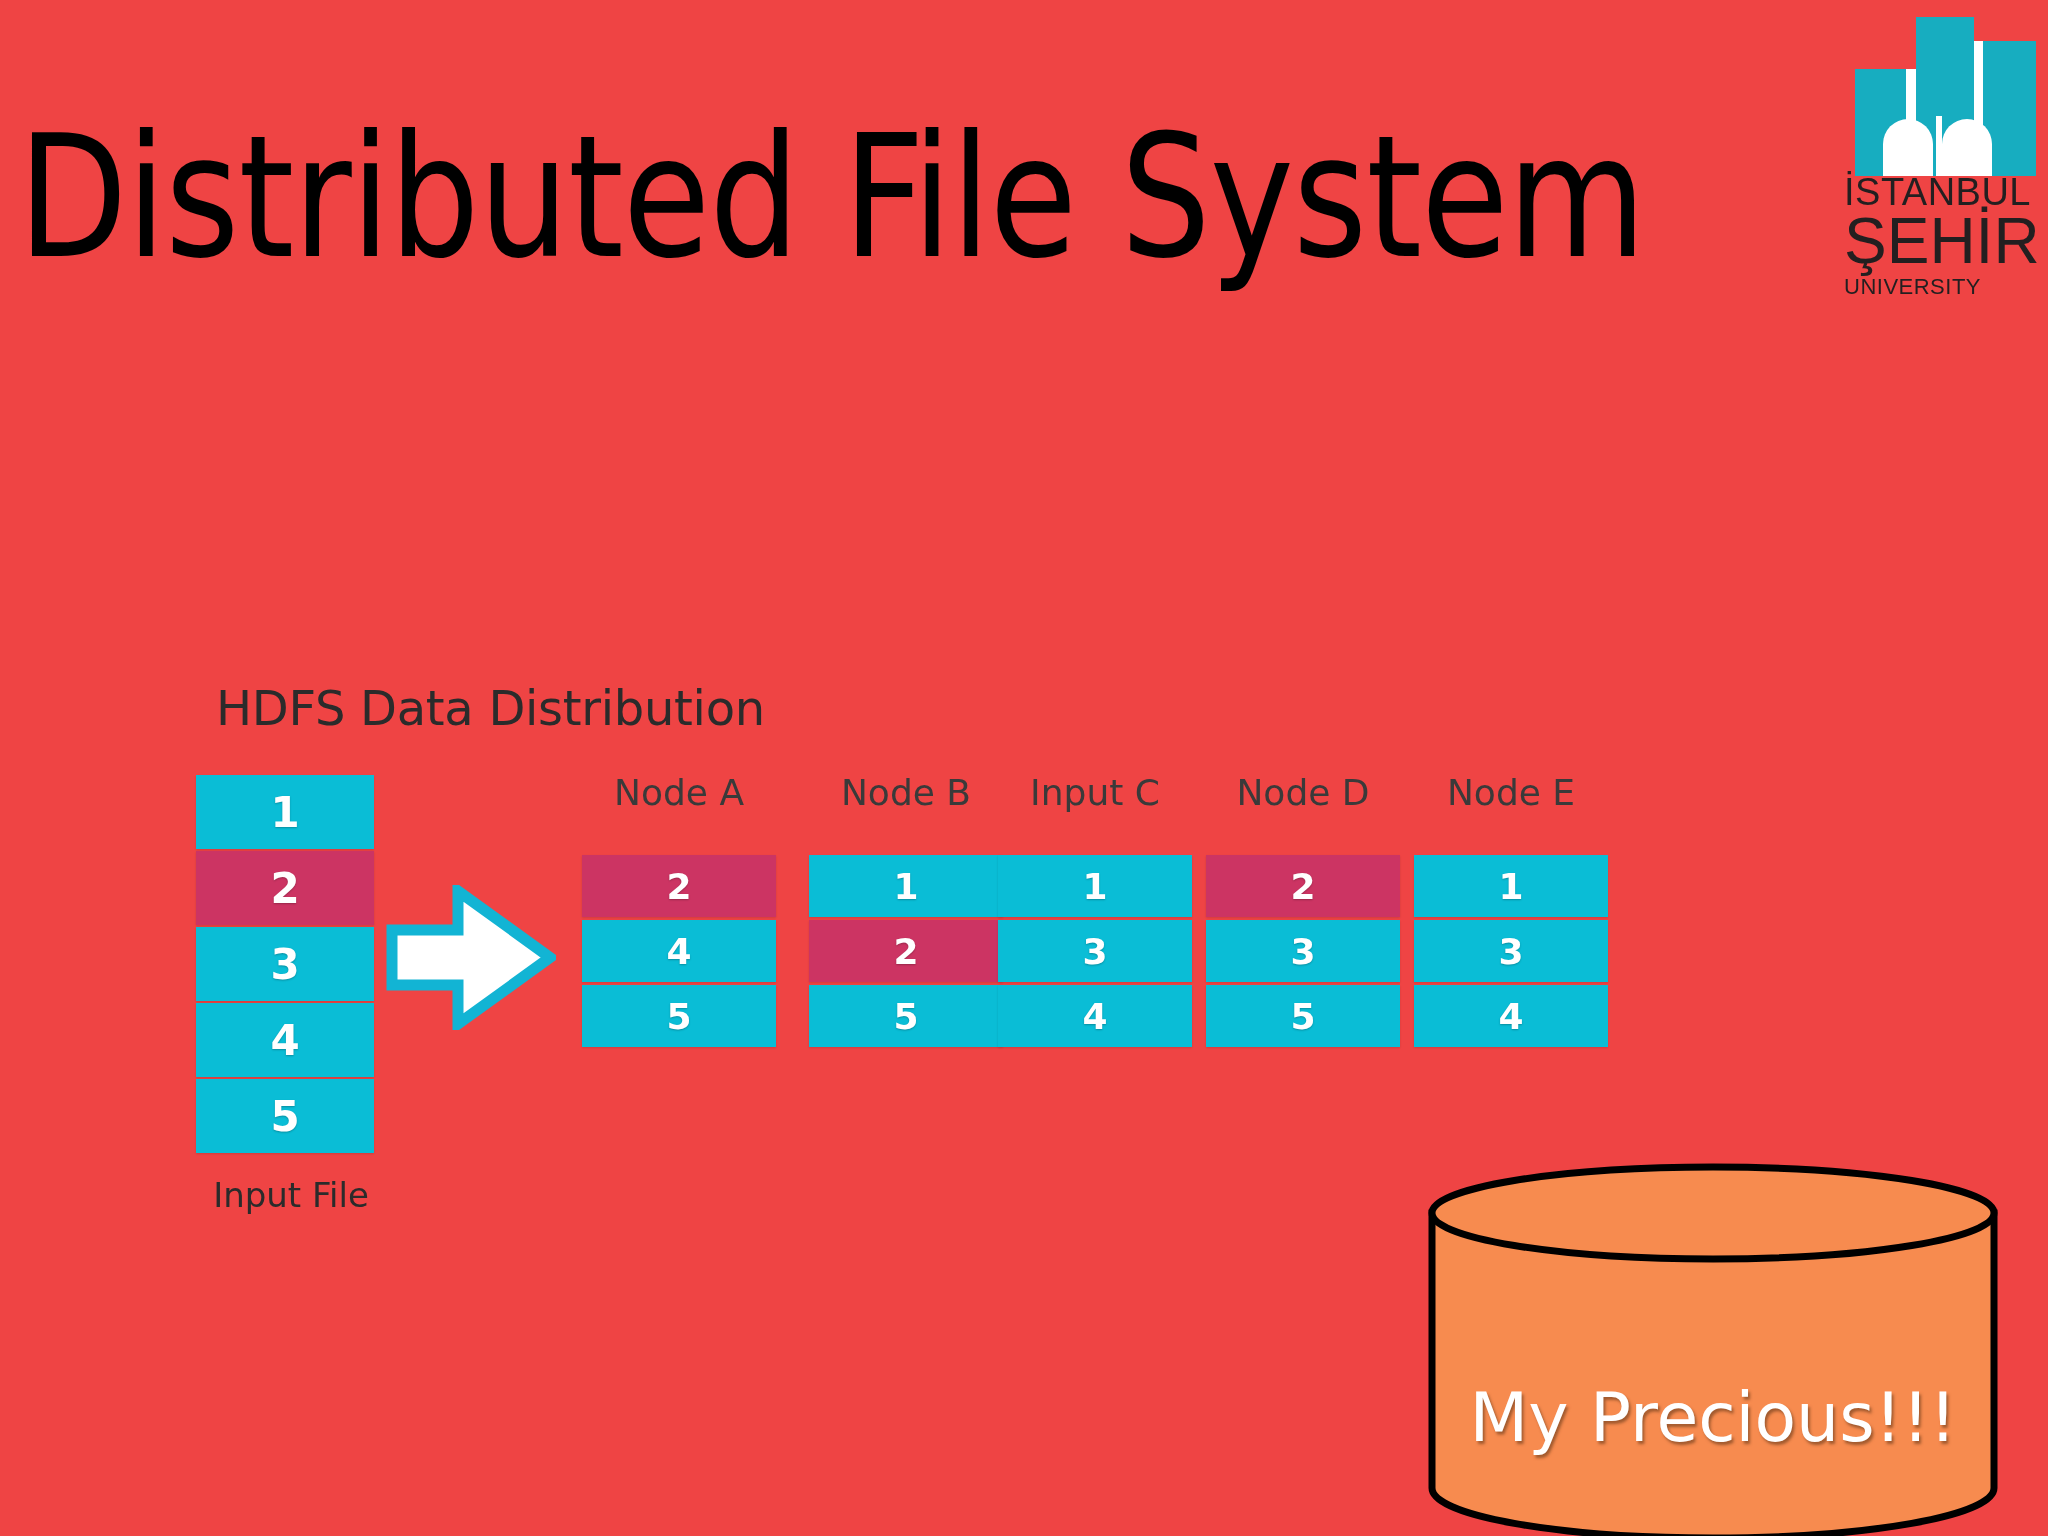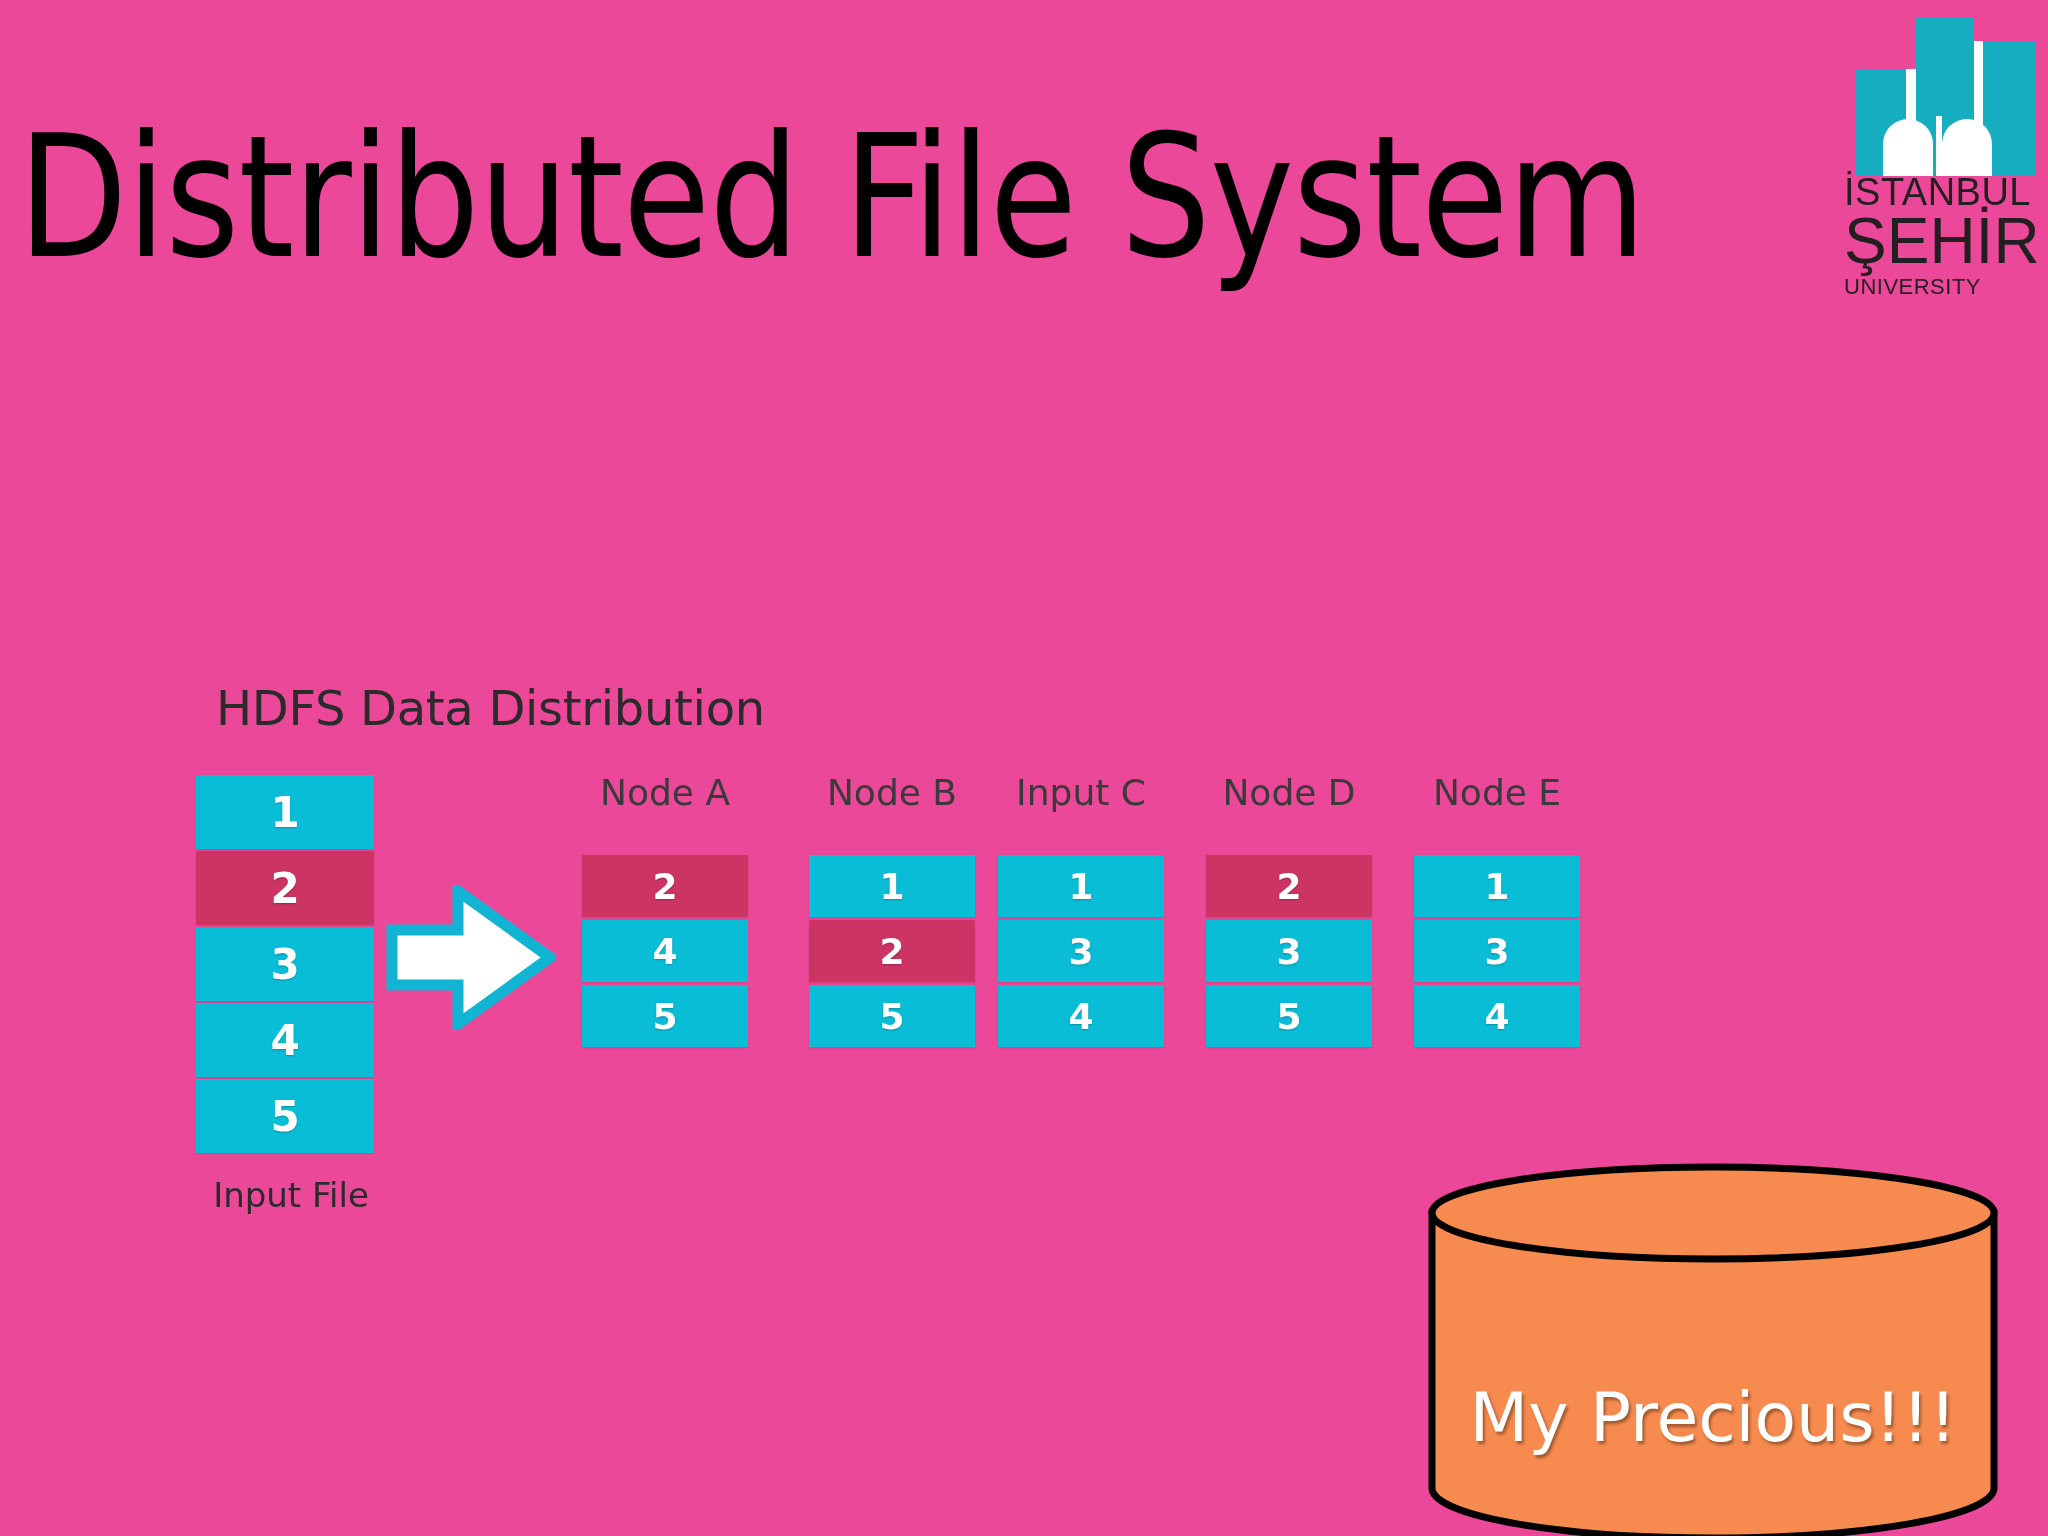--- a/index.html
+++ b/index.html
@@ -7,21 +7,21 @@
     padding: 0;
     background: #ffffff;
   }
   body {
     font-family: "Liberation Sans", sans-serif;
   }
   #slide {
     position: relative;
     width: 2048px;
     height: 1536px;
-    background: #ec4899;
+    background: #ef4444;
     overflow: hidden;
   }
 
   
   #slide-title {
     position: absolute;
     left: 18px;
     top: 112px;
     width: 1600px;
     font-family: "DejaVu Sans Condensed", "Liberation Sans Narrow", "Liberation Sans", sans-serif;
@@ -141,21 +141,21 @@
     left: 196px;
     top: 225px;
     width: 170px;
     height: 145px;
   }
 
   
   .node-col {
     position: absolute;
     top: 112px;
-    width: 166px;
+    width: 194px;
   }
   .node-title {
     text-align: center;
     font-family: "DejaVu Sans", "Liberation Sans", sans-serif;
     font-size: 36px;
     color: #3a3a3a;
     margin-bottom: 42px;
     white-space: nowrap;
   }
   .node-block {

